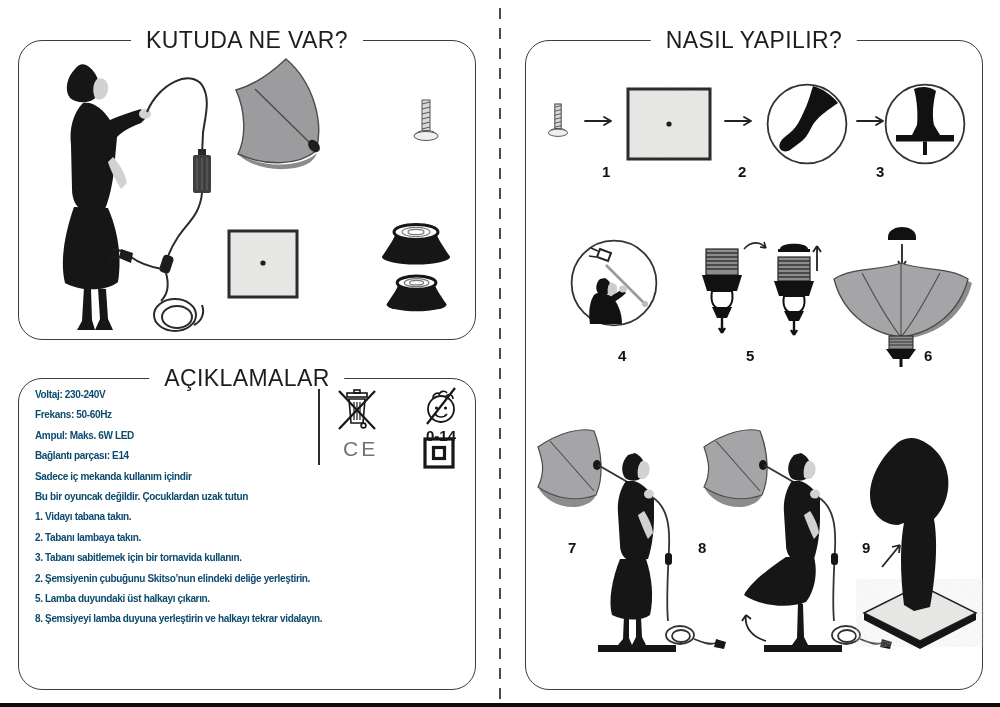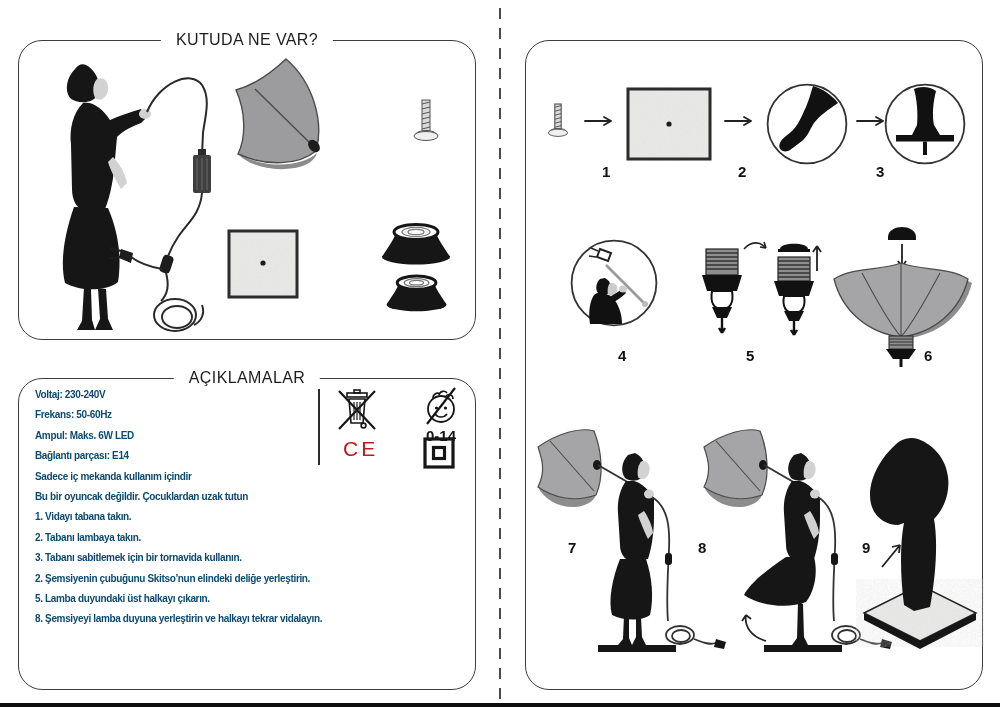--- a/index.html
+++ b/index.html
@@ -1,26 +1,26 @@
 <!DOCTYPE html>
 <html><head>
 <meta charset="utf-8">
 <style>
   html,body{margin:0;padding:0;background:#fff;}
   .page{position:relative;width:1000px;height:707px;background:#fff;overflow:hidden;
         font-family:"Liberation Sans","DejaVu Sans",sans-serif;color:#1a1a1a;}
   .abs{position:absolute;}
   .panel{position:absolute;background:#fff;border:1.6px solid #3d3d3d;border-radius:24px;}
   .panel-title{position:absolute;top:-14px;left:50%;transform:translateX(-50%);
-        background:#fff;padding:0 15px;font-size:16px;font-weight:500;letter-spacing:.4px;
+        background:#fff;padding:0 15px;font-size:23px;font-weight:500;letter-spacing:.4px;
         line-height:26px;color:#1d1d1d;white-space:nowrap;}
   .txtline{font-size:10px;font-weight:700;letter-spacing:-.35px;line-height:20.4px;
         white-space:nowrap;color:#0c4a6e;}
   .stepnum{position:absolute;font-size:15px;font-weight:700;color:#111;}
-  .ce{font-size:21px;font-weight:400;letter-spacing:3px;color:#b91c1c;}
+  .ce{font-size:21px;font-weight:400;letter-spacing:3px;color:#737373;}
   .agelabel{font-size:15px;font-weight:700;text-align:center;color:#161616;}
   .vdiv{position:absolute;width:1.6px;background:#2b2b2b;}
   .dashline{position:absolute;width:2px;
         background:repeating-linear-gradient(to bottom,#4a4a4a 0 11px,transparent 11px 20px);}
   .edgebar{position:absolute;left:0;bottom:0;width:100%;height:4px;background:#0d0d0d;}
   svg{display:block;}
 </style>
 </head>
 <body>
 
@@ -156,20 +156,21 @@
 
     <div class="ce abs" style="left:324px;top:58px;">CE</div>
 
     <svg class="abs" style="left:404px;top:58px;" width="32" height="32" viewBox="0 0 32 32">
       <rect x="2" y="2" width="28" height="28" fill="none" stroke="#161616" stroke-width="3.2"></rect>
       <rect x="10.5" y="10.5" width="11" height="11" fill="none" stroke="#161616" stroke-width="3.2"></rect>
     </svg>
   </div>
 
   <div class="panel" style="left:525px;top:40px;width:456px;height:648px;">
+    <div class="panel-title">NASIL YAPILIR?</div>
 
     <svg class="abs" style="left:20px;top:60px;" width="24" height="38" viewBox="0 0 30 46">
       <rect x="11" y="3" width="8" height="31" fill="#d9d9d9" stroke="#555" stroke-width="1.4"></rect>
       <path d="M11,7 l8,-2 M11,12 l8,-2 M11,17 l8,-2 M11,22 l8,-2 M11,27 l8,-2 M11,32 l8,-2" stroke="#555" stroke-width="1.2"></path>
       <path d="M4,38 C6,32 24,32 26,38 Z" fill="#e6e6e6" stroke="#555" stroke-width="1.2"></path>
       <ellipse cx="15" cy="39" rx="12" ry="4.5" fill="#efefef" stroke="#555" stroke-width="1.2"></ellipse>
     </svg>
 
     <svg class="abs" style="left:58px;top:74px;" width="34" height="12" viewBox="0 0 34 12">
       <path d="M1,6 H27 M27,6 l-7,-4 M27,6 l-7,4" stroke="#222" stroke-width="1.8" fill="none" stroke-linecap="round"></path>

